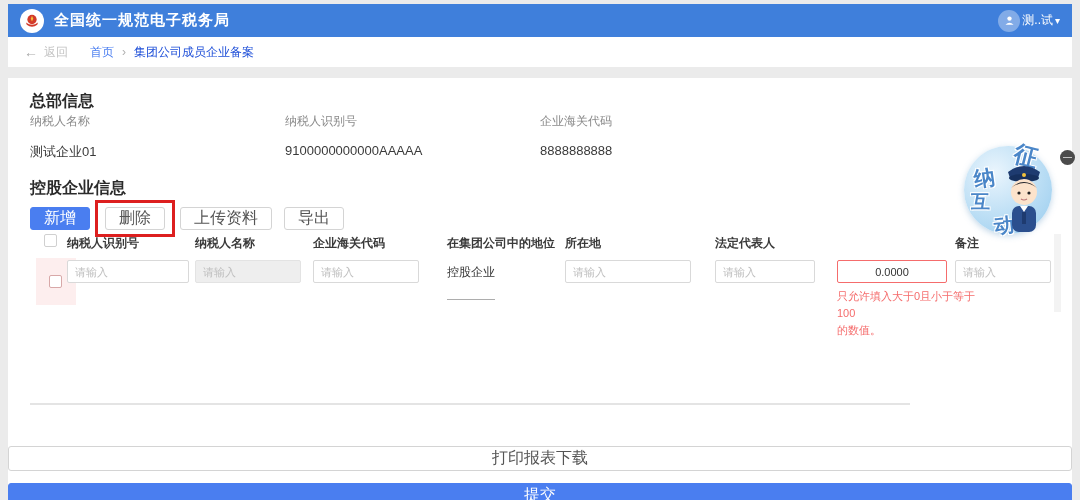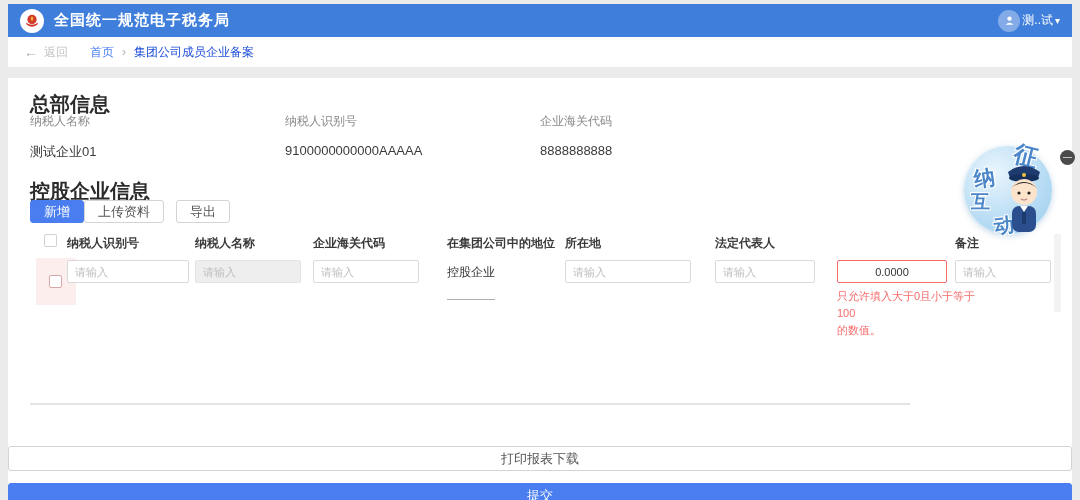--- a/index.html
+++ b/index.html
@@ -18,30 +18,30 @@
   .breadcrumb { position:absolute; left:8px; right:8px; top:37px; height:30px; background:#fff;
                 display:flex; align-items:center; padding-left:16px; font-size:12px; }
   .bc-arrow { color:#a9a9a9; font-size:14px; margin-right:6px; }
   .bc-back { color:#c3c3c3; }
   .bc-home { color:var(--link_blue,#4a7ef0); margin-left:22px; cursor:pointer; }
   .bc-sep { color:#b0b0b0; margin:0 8px; }
   .bc-current { color:#1d4ed8; }
 
   .main { position:absolute; left:8px; right:8px; top:78px; height:412px; background:#fff; }
 
-  .sec-title { position:absolute; left:22px; font-size:20px; font-weight:bold; color:#2b2b2b; }
+  .sec-title { position:absolute; left:22px; font-size:16px; font-weight:bold; color:#2b2b2b; }
   .hq-title { top:13px; }
   .field { position:absolute; }
   .field .lbl { font-size:12px; color:#8a8a8a; }
   .field .val { font-size:13px; color:#3a3a3a; margin-top:13px; }
   .f0 { left:22px; top:35px; } .f1 { left:277px; top:35px; } .f2 { left:532px; top:35px; }
 
   .holding-title { top:100px; }
   .btn-row { position:absolute; left:22px; top:122px; display:flex; align-items:center; }
-  .btn { font-size:13px; height:23px; padding:0 13px; border-radius:3px; border:1px solid #d4d4d4;
+  .btn { font-size:16px; height:23px; padding:0 13px; border-radius:3px; border:1px solid #d4d4d4;
          background:#fff; color:#555; cursor:pointer; font-family:inherit; }
   .btn-primary { background:var(--primary_blue,#4a7ef0); border-color:var(--primary_blue,#4a7ef0); color:#fff; }
   .annotation-box { border:3px solid var(--annotation_red,#dd1f1f); padding:4px 7px; margin:0 5px; display:flex; }
   .btn-upload { margin-left:0; } .btn-export { margin-left:12px; }
 
   .th { position:absolute; top:157px; font-size:12px; font-weight:bold; color:#3a3a3a; white-space:nowrap; }
   .checkbox { width:13px; height:13px; border:1px solid #d0d0d0; border-radius:2px; background:#fff; display:inline-block; cursor:pointer; }
   .th-cb { position:absolute; left:36px; top:156px; }
 
   .row-highlight { position:absolute; left:28px; top:180px; width:40px; height:47px; background:#fdeeee; }
@@ -129,20 +129,23 @@
   </div>
   <div class="field f2">
     <div class="lbl">企业海关代码</div>
     <div class="val">8888888888</div>
   </div>
 
   <div class="sec-title holding-title">控股企业信息</div>
 
   <div class="btn-row">
     <button class="btn btn-primary">新增</button>
+    <span class="annotation-box">
+      <button class="btn">删除</button>
+    </span>
     <button class="btn btn-upload">上传资料</button>
     <button class="btn btn-export">导出</button>
   </div>
 
   <span class="checkbox th-cb"></span>
   <span class="th" style="left:59px">纳税人识别号</span>
   <span class="th" style="left:187px">纳税人名称</span>
   <span class="th" style="left:305px">企业海关代码</span>
   <span class="th" style="left:439px">在集团公司中的地位</span>
   <span class="th" style="left:557px">所在地</span>

